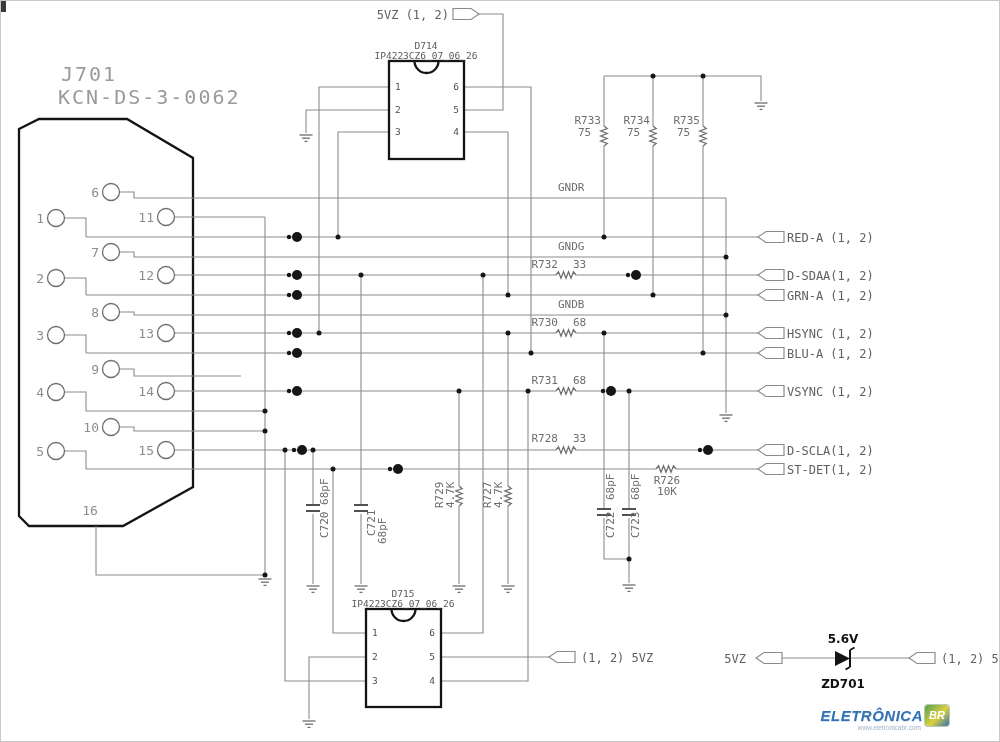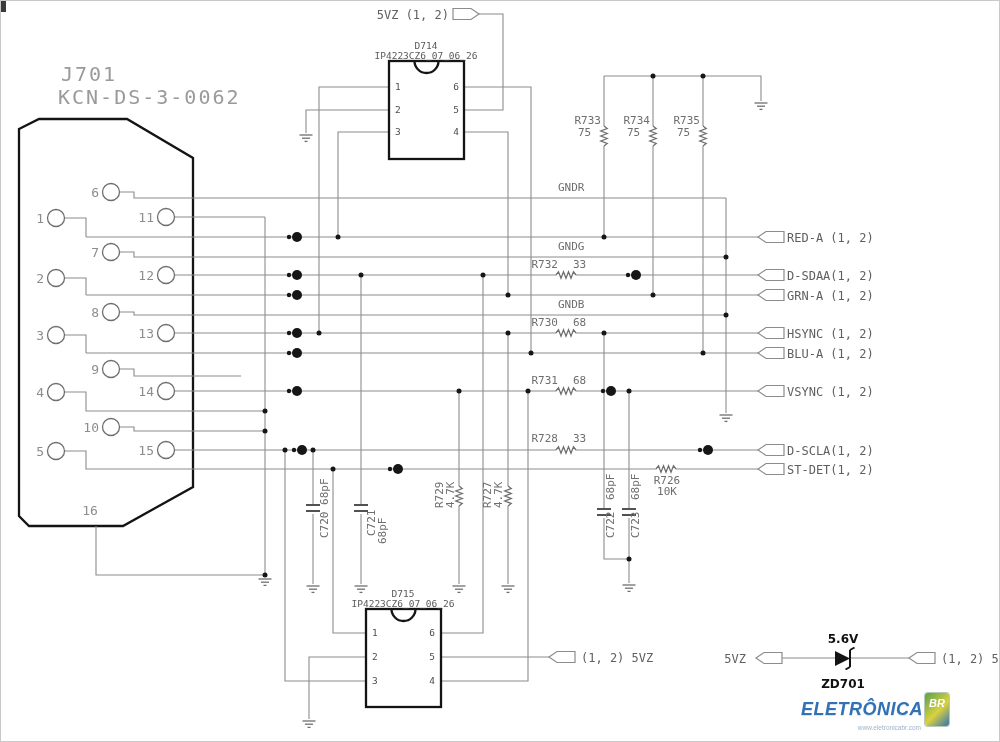--- a/index.html
+++ b/index.html
@@ -18,23 +18,23 @@
   .t-title{font-size:20px;fill:#9a9a9a;letter-spacing:2px;}
   .t-pin{font-size:13px;fill:#8d8d8d;}
   .t-icpin{font-size:9.5px;fill:#4d4d4d;}
   .t-ic{font-size:9.5px;fill:#5a5a5a;}
   .t-sig{font-size:12px;fill:#5f5f5f;}
   .t-net{font-size:11px;fill:#6e6e6e;}
   .t-rc{font-size:11px;fill:#6e6e6e;}
   .t-bold{font-size:12px;font-weight:bold;fill:#111111;font-family:"DejaVu Sans",sans-serif;}
   .wm{position:absolute;right:50px;bottom:10px;text-align:right;font-family:"Liberation Sans",sans-serif;}
   .wm-row{display:flex;align-items:center;gap:2px;}
-  .wm-brand{color:#3272b4;font-weight:bold;font-style:italic;font-size:18px;letter-spacing:.5px;
+  .wm-brand{color:#3272b4;font-weight:bold;font-style:italic;font-size:15px;letter-spacing:.5px;
             text-shadow:0 1px 0 #d8e4f0;}
-  .wm-badge{display:inline-block;width:24px;height:33px;border-radius:3px;color:#fff;
+  .wm-badge{display:inline-block;width:24px;height:21px;border-radius:3px;color:#fff;
             font-weight:bold;font-style:italic;font-size:11px;line-height:21px;text-align:center;
             background:linear-gradient(135deg,#57a14e 0%,#d9d13f 55%,#3272b4 100%);
             box-shadow:0 0 0 1px #b9c9b9;}
   .wm-url{font-size:6.5px;color:#9fb3c8;margin-top:-2px;margin-right:28px;}
 </style>
 </head>
 <body>
 
 <div class="page">
   <div class="corner-mark"></div>

